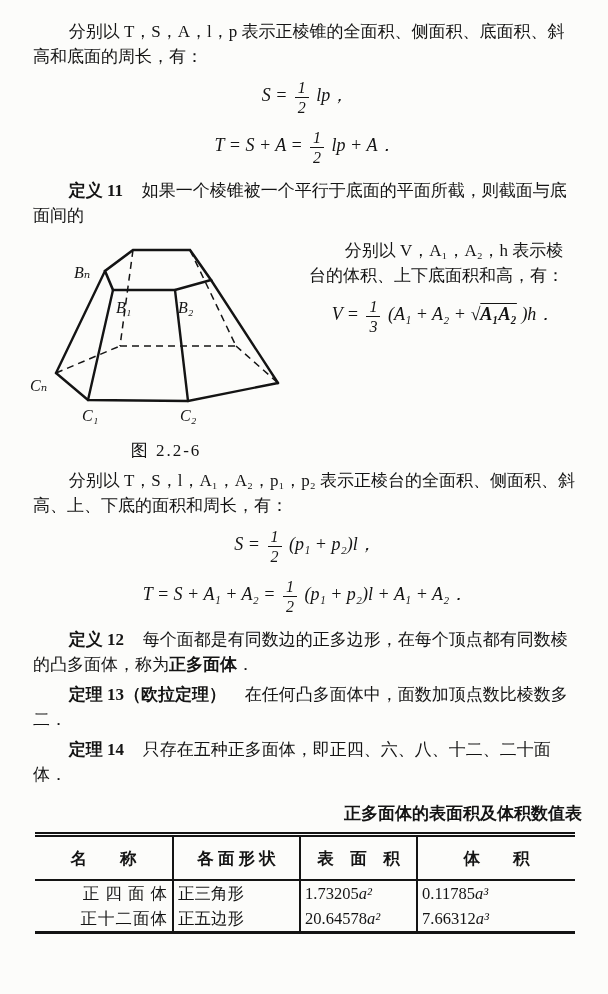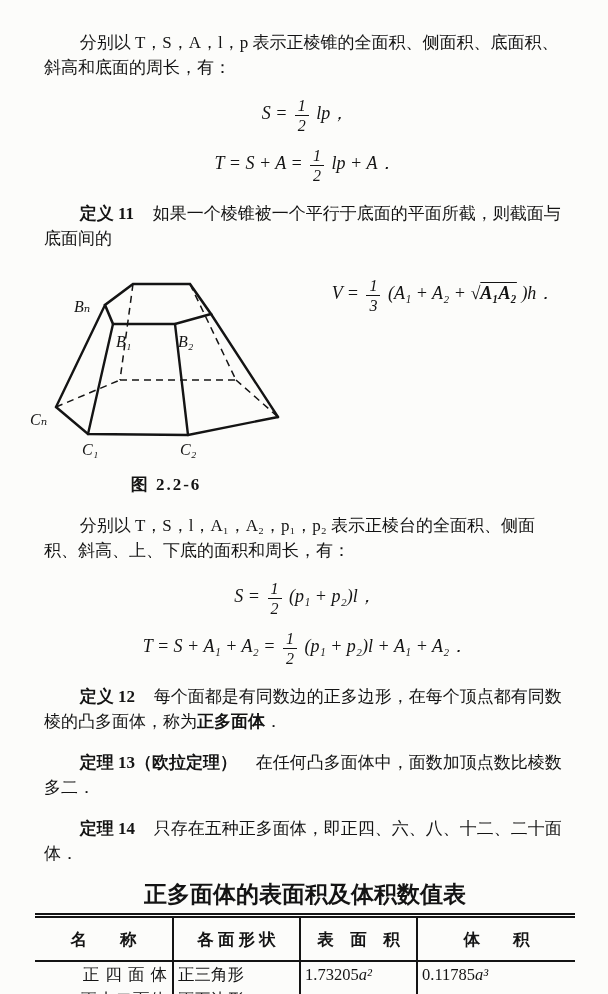--- a/index.html
+++ b/index.html
@@ -3,43 +3,43 @@
 <meta charset="utf-8">
 <style>
   html,body{margin:0;padding:0;}
   body{
     width:608px;height:994px;overflow:hidden;box-sizing:border-box;
     background:#fcfcfa;color:#141414;
     font-family:"Liberation Serif","DejaVu Serif",serif;
     font-size:17px;line-height:25px;
     padding:14px 26px 0 28px;
   }
-  p{margin:16px;}
+  p{margin:5px;}
   .indent{text-indent:2.1em;}
   b{font-weight:bold;}
   i{}
   .gap{display:inline-block;width:1.1em;}
   
   .formula{
     text-align:center;font-style:italic;font-size:18px;
     margin:9px 0 11px 0;line-height:20px;
   }
   .frac{display:inline-block;vertical-align:-0.75em;text-align:center;margin:0 3px;font-size:16px;}
   .frac .fn{display:block;border-bottom:1.6px solid #141414;padding:0 3px;line-height:19px;}
   .frac .fd{display:block;line-height:19px;}
   .sqrt{white-space:nowrap;font-weight:bold;}
   .sqrt .sqb{text-decoration:overline;}
   
   .figrow{display:flex;margin-top:2px;}
   .figcol{width:276px;flex:0 0 276px;}
   .textcol{flex:1;}
-  .figcaption{text-align:center;font-weight:bold;margin-top:2px;letter-spacing:2px;}
+  .figcaption{text-align:center;font-weight:normal;margin-top:2px;letter-spacing:2px;}
   svg text{font-family:"Liberation Serif","DejaVu Serif",serif;font-style:italic;font-size:16px;fill:#141414;}
   
-  .tbl-title{text-align:center;font-weight:bold;margin:14px 0 6px 0;font-size:23px;}
+  .tbl-title{text-align:right;font-weight:bold;margin:14px 0 6px 0;font-size:17px;}
   table{
     border-collapse:collapse;table-layout:fixed;
     width:540px;margin-left:7px;
     border-top:5px double #141414;border-bottom:3px solid #141414;
     font-size:16.5px;
   }
   th,td{padding:0 4px;}
   th{font-weight:bold;height:42px;border-bottom:2px solid #141414;text-align:center;}
   td{height:24px;text-align:left;}
   col.c1{width:138px;}col.c2{width:127px;}col.c3{width:117px;}col.c4{width:158px;}
@@ -81,20 +81,21 @@
       <text x="46" y="45">Bₙ</text>
       <text x="88" y="80">B₁</text>
       <text x="150" y="80">B₂</text>
       <text x="2" y="158">Cₙ</text>
       <text x="54" y="188">C₁</text>
       <text x="152" y="188">C₂</text>
     </svg>
     <div class="figcaption">图  2.2-6</div>
   </div>
   <div class="textcol">
+    <p class="indent">分别以 V，A₁，A₂，h 表示棱台的体积、上下底面积和高，有：</p>
     <div class="formula">V = <span class="frac"><span class="fn">1</span><span class="fd">3</span></span> (A₁ + A₂ + <span class="sqrt">√<span class="sqb">A₁A₂</span></span> )h．</div>
   </div>
 </div>
 
 <p class="indent">分别以 T，S，l，A₁，A₂，p₁，p₂ 表示正棱台的全面积、侧面积、斜高、上、下底的面积和周长，有：</p>
 
 <div class="formula">S = <span class="frac"><span class="fn">1</span><span class="fd">2</span></span> (p₁ + p₂)l，</div>
 <div class="formula">T = S + A₁ + A₂ = <span class="frac"><span class="fn">1</span><span class="fd">2</span></span> (p₁ + p₂)l + A₁ + A₂．</div>
 
 <p class="indent">

